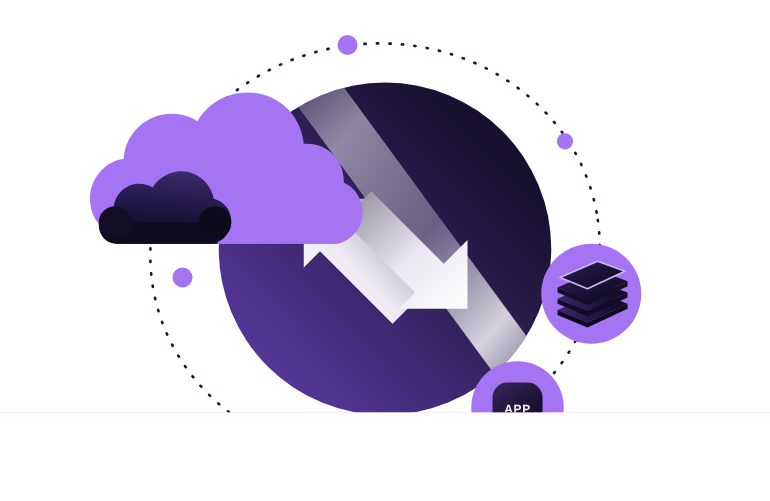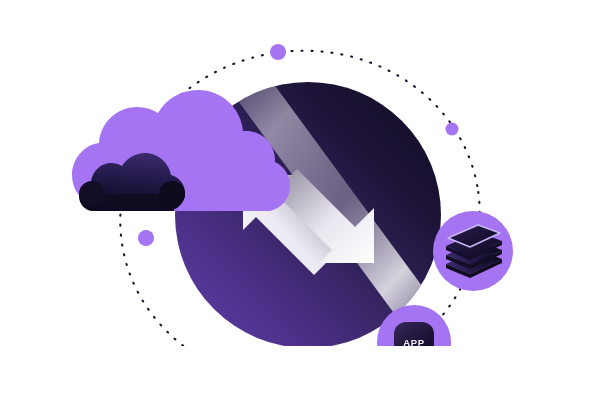--- a/index.html
+++ b/index.html
@@ -10,21 +10,20 @@
   }
   body {
     font-family: "Liberation Sans", sans-serif;
   }
   #stage {
     position: relative;
     width: 616px;
     height: 330px;
     background: #f9a8d4;
     overflow: hidden;
-    margin-top: 16px;
   }
   #art {
     position: absolute;
     left: 0;
     top: 0;
     width: 616px;
     height: 401px;
     display: block;
   }
   .app-label {

